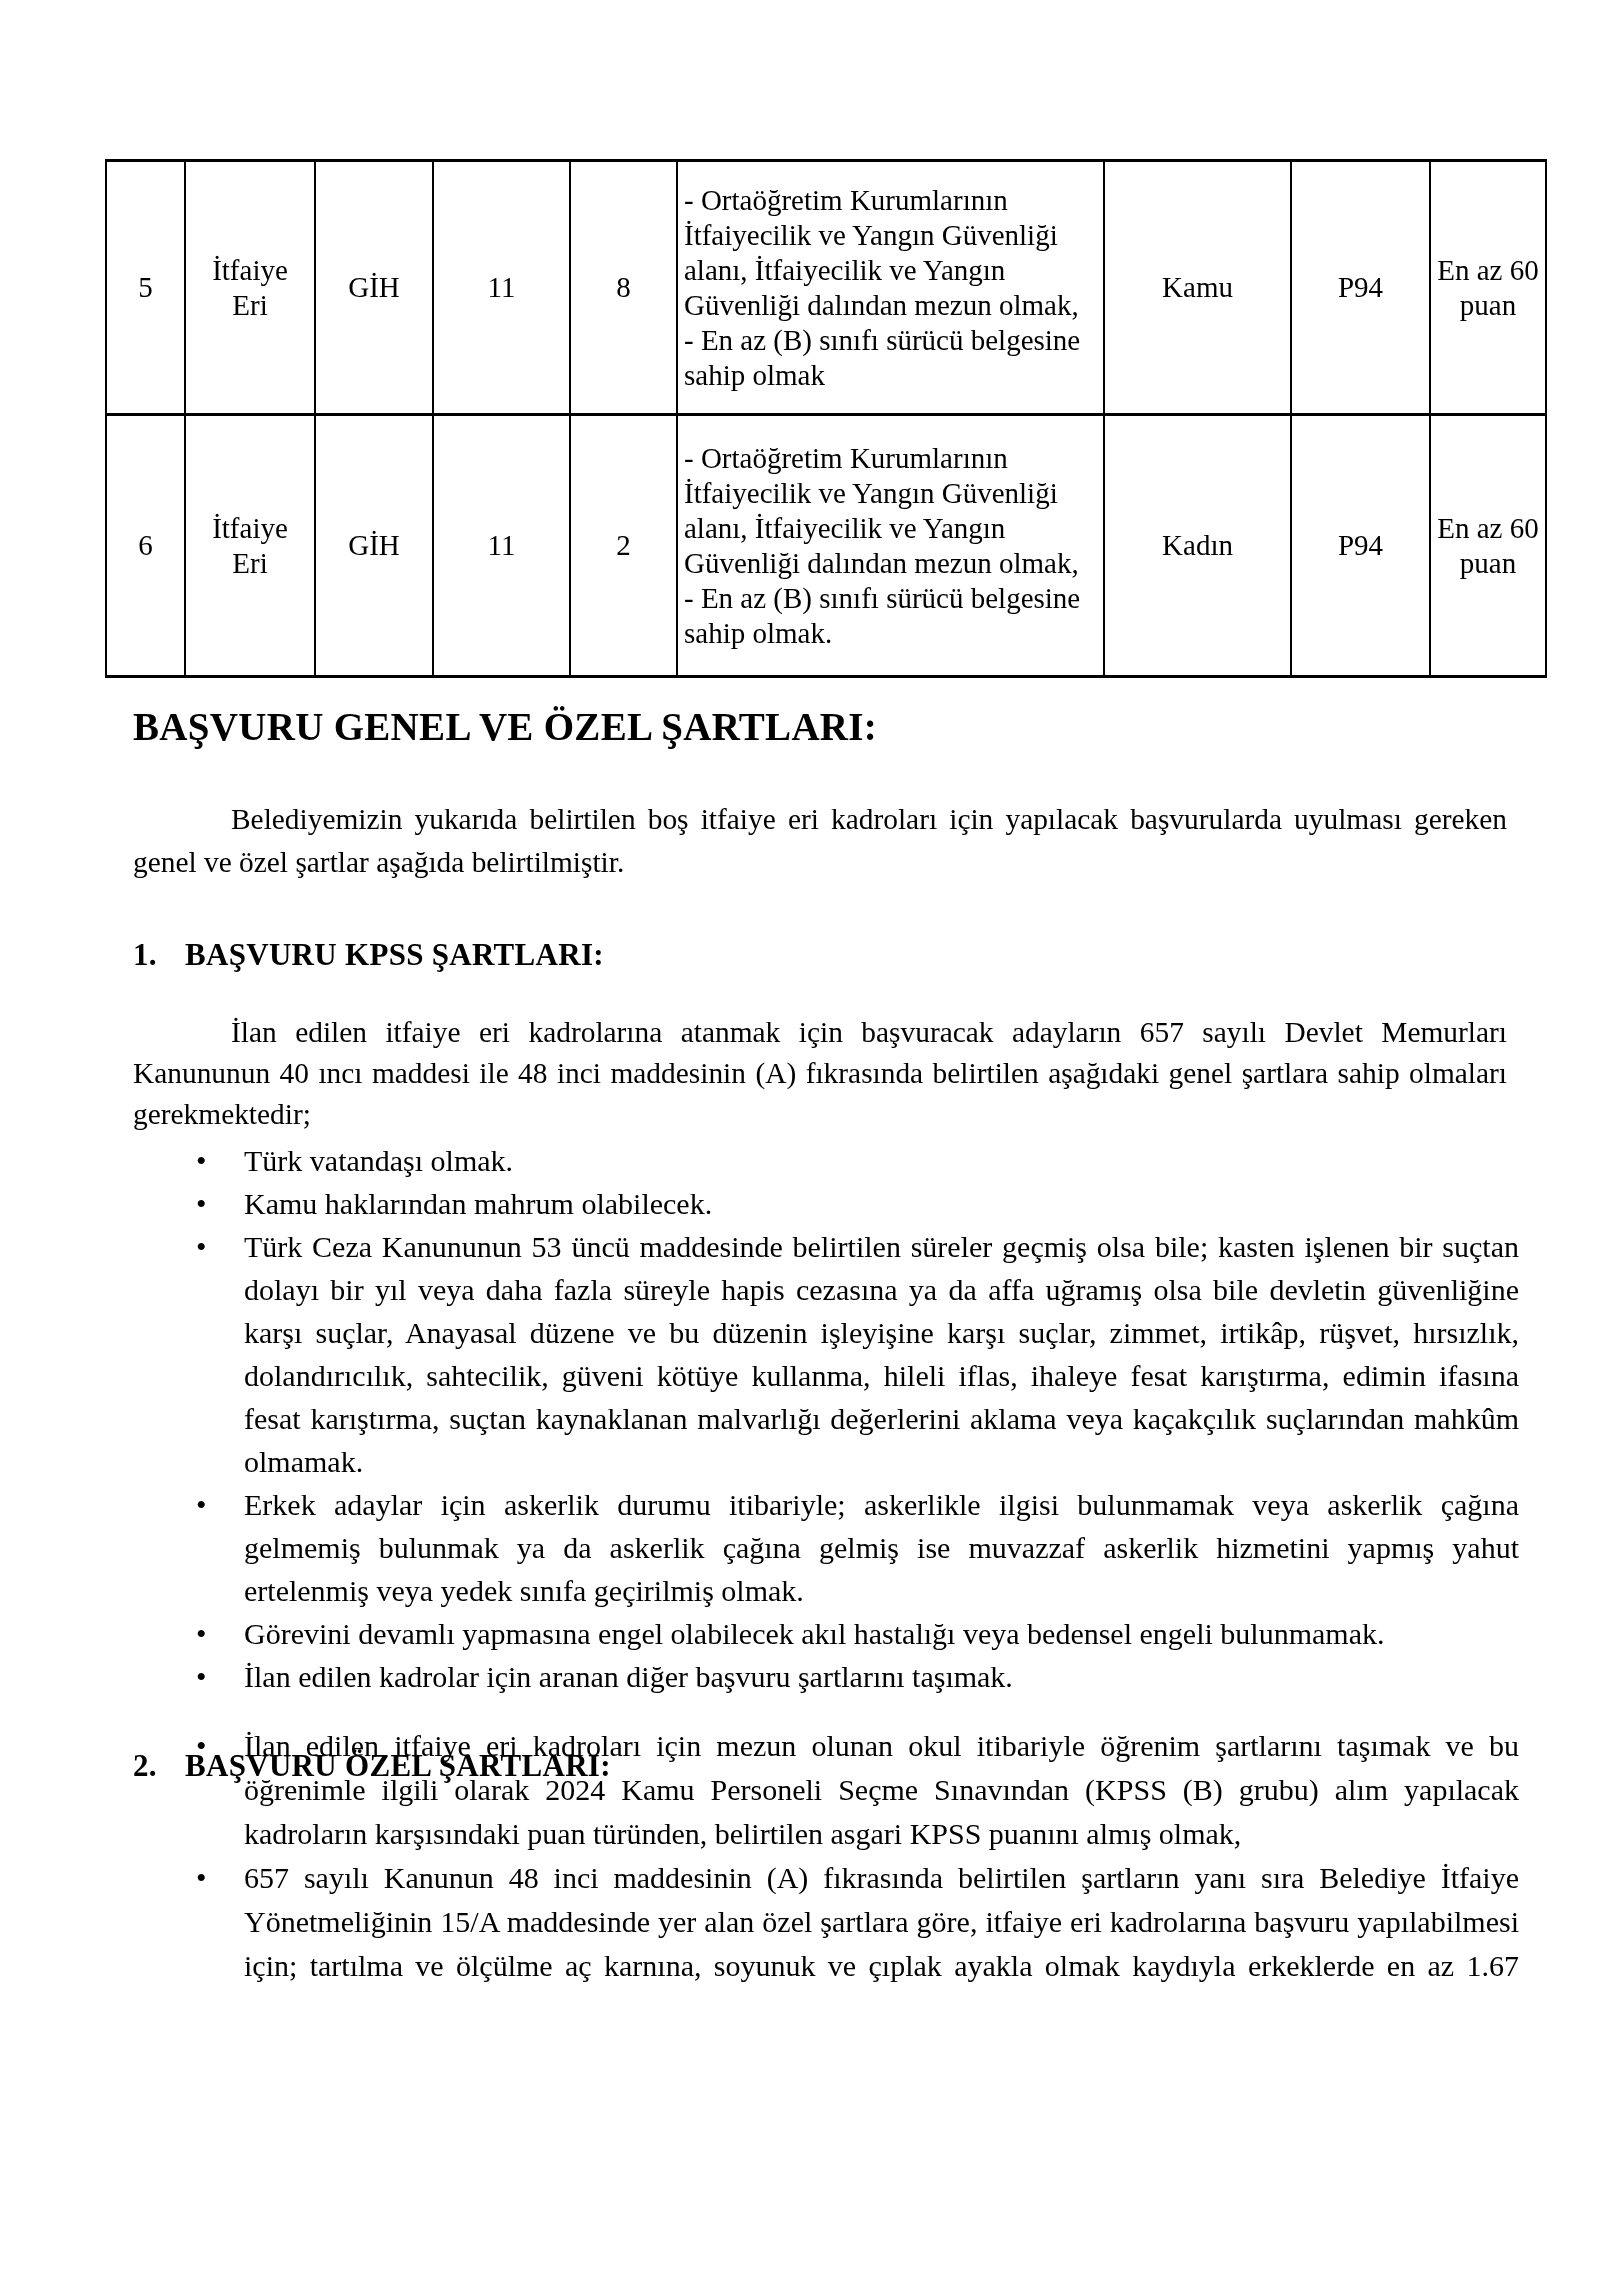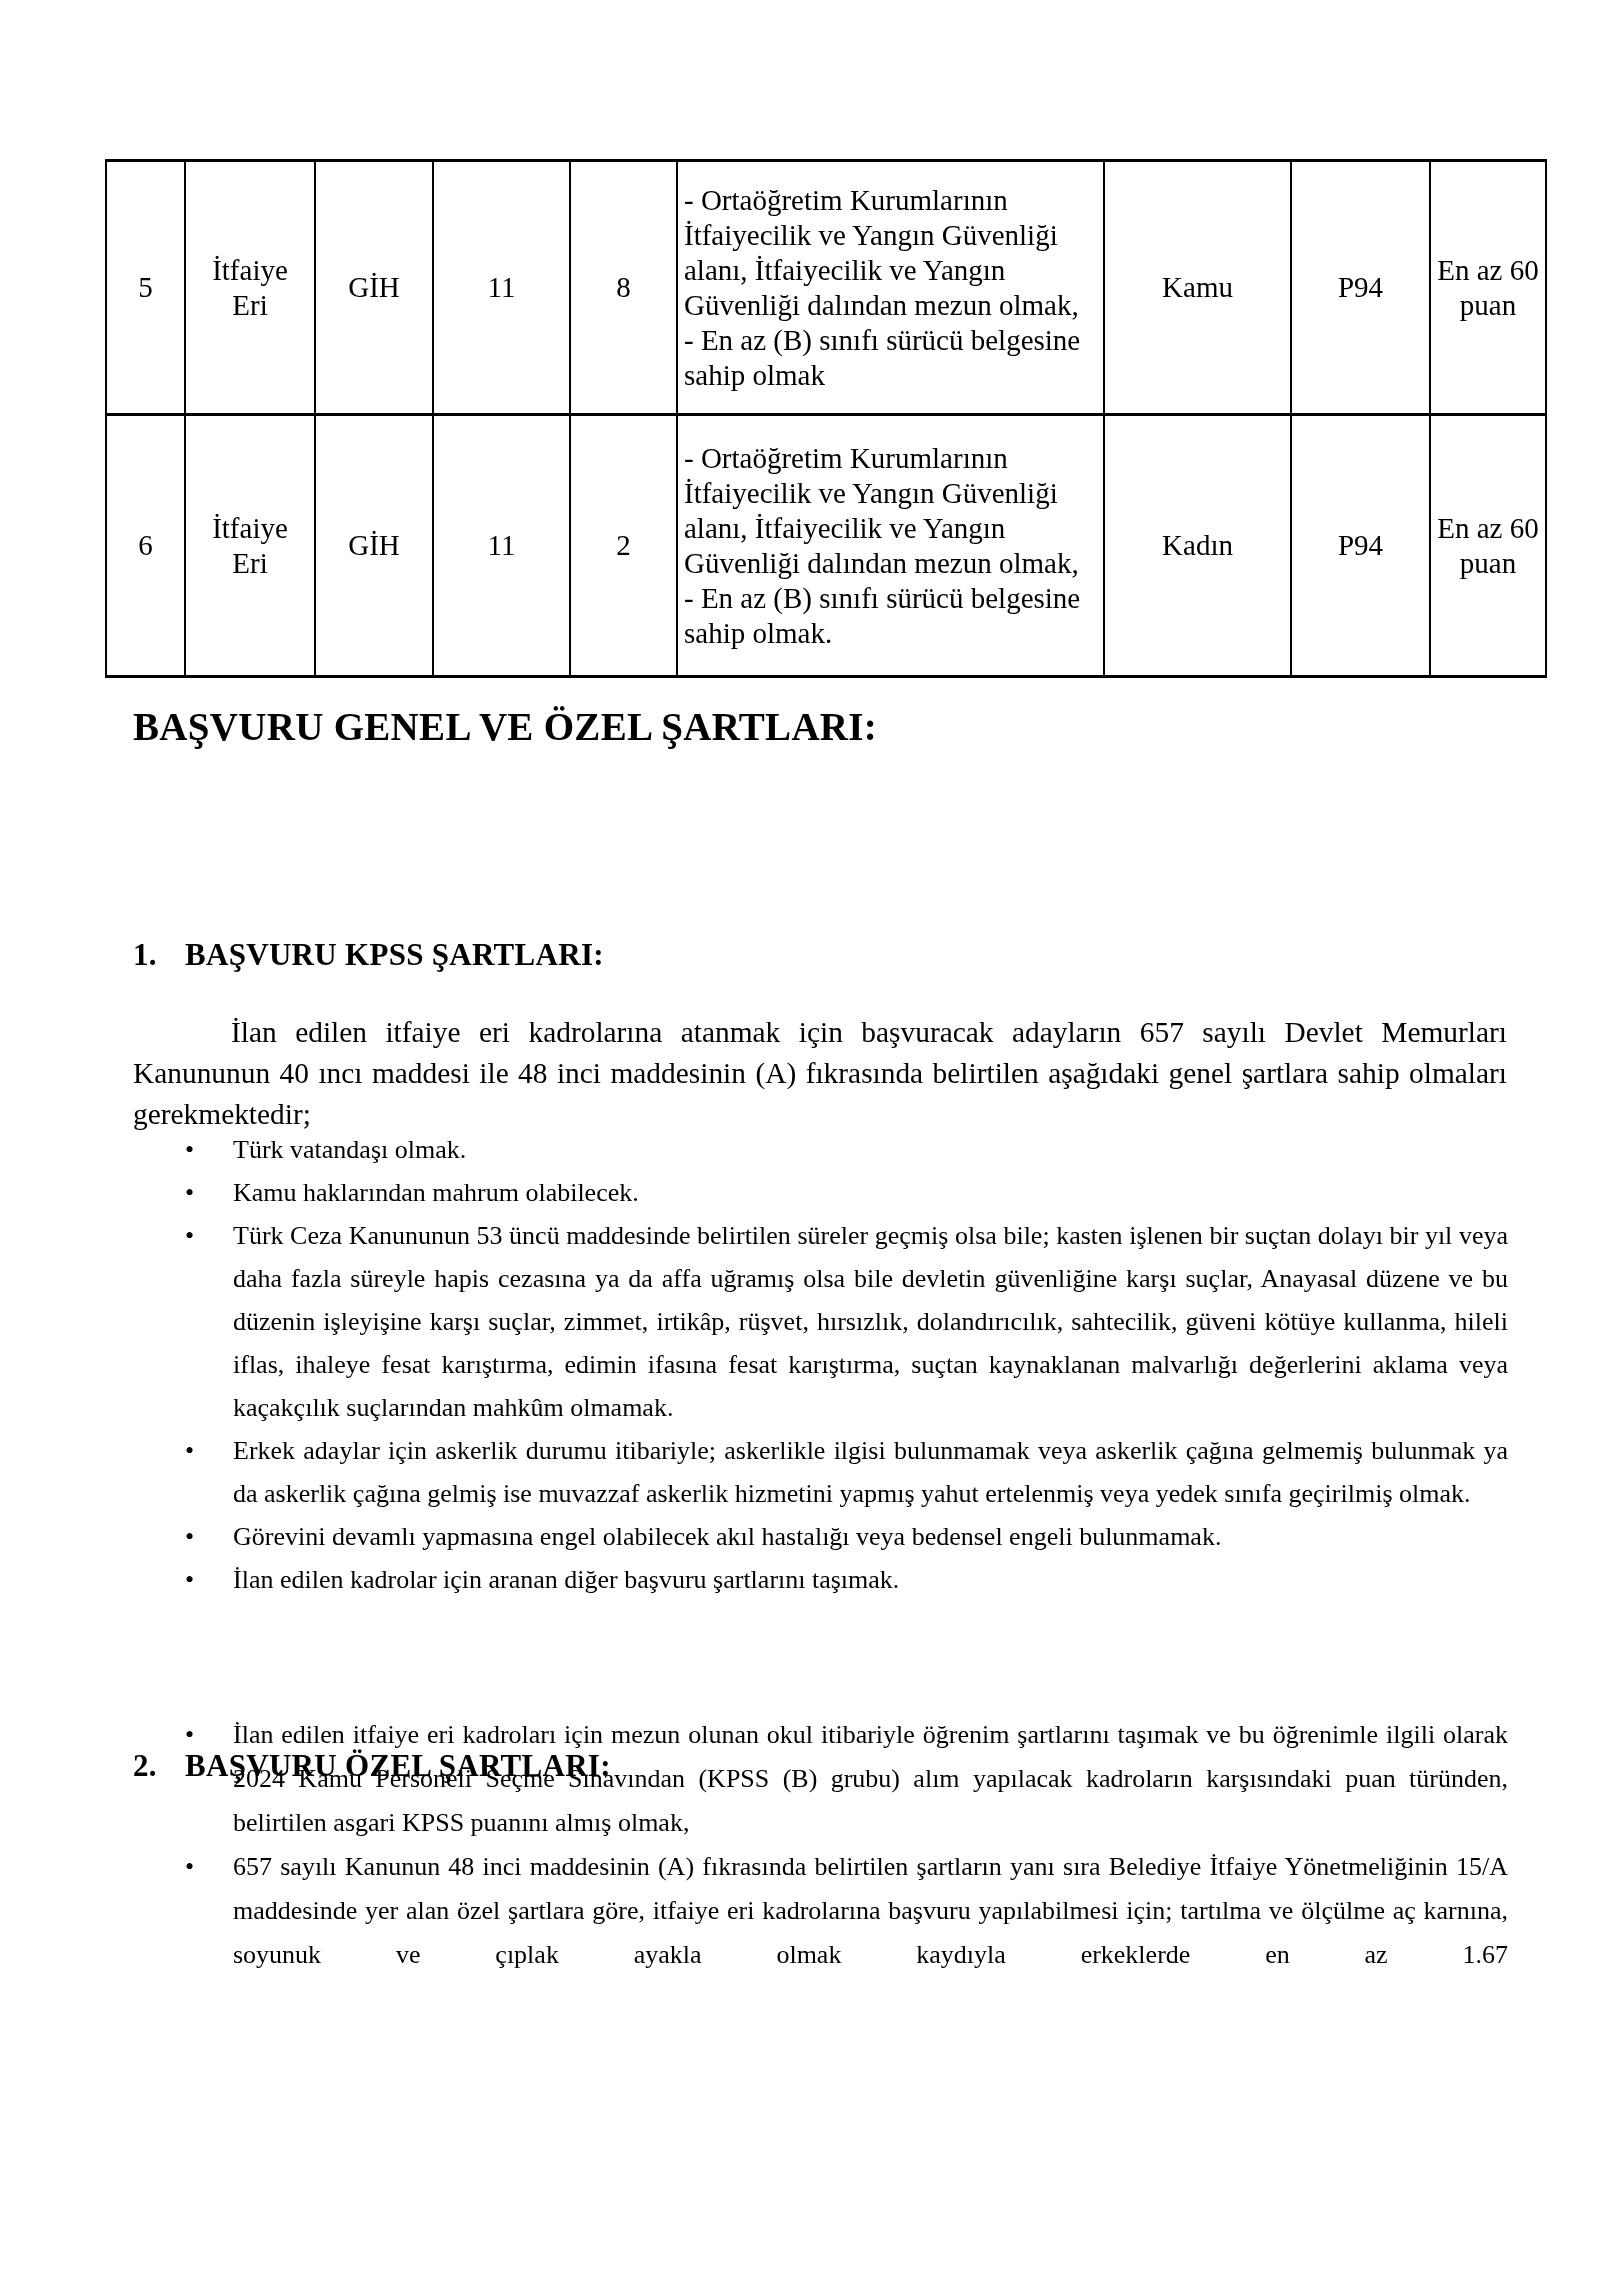--- a/index.html
+++ b/index.html
@@ -69,24 +69,24 @@
     letter-spacing: 0.3px;
   }
   .numbered-heading .num { width: 52px; flex: 0 0 52px; }
   .h-general { top: 937px; }
   .h-special { top: 1748px; }
 
   ul.cond-list {
     position: absolute;
     left: 133px;
     width: 1374px;
-    margin: 1px;
+    margin: 12px;
     padding: 0;
     list-style: none;
-    font-size: 26px;
+    font-size: 30px;
   }
   ul.cond-list li {
     position: relative;
     padding-left: 99px;
     text-align: justify;
   }
   ul.cond-list li::before {
     content: "\2022";
     position: absolute;
     left: 51px;
@@ -142,20 +142,21 @@
         </td>
         <td class="c">Kadın</td>
         <td class="c">P94</td>
         <td class="score">En az 60 puan</td>
       </tr>
     </tbody>
   </table>
 
   <div class="main-heading">BAŞVURU GENEL VE ÖZEL ŞARTLARI:</div>
 
+  <p class="para intro">Belediyemizin yukarıda belirtilen boş itfaiye eri kadroları için yapılacak başvurularda uyulması gereken genel ve özel şartlar aşağıda belirtilmiştir.</p>
 
   <div class="numbered-heading h-general">
     <span class="num">1.</span>
     <span>BAŞVURU KPSS ŞARTLARI:</span>
   </div>
 
   <p class="para general-intro">İlan edilen itfaiye eri kadrolarına atanmak için başvuracak adayların 657 sayılı Devlet Memurları Kanununun 40 ıncı maddesi ile 48 inci maddesinin (A) fıkrasında belirtilen aşağıdaki genel şartlara sahip olmaları gerekmektedir;</p>
 
   <ul class="cond-list list-general">
     <li>Türk vatandaşı olmak.</li>

